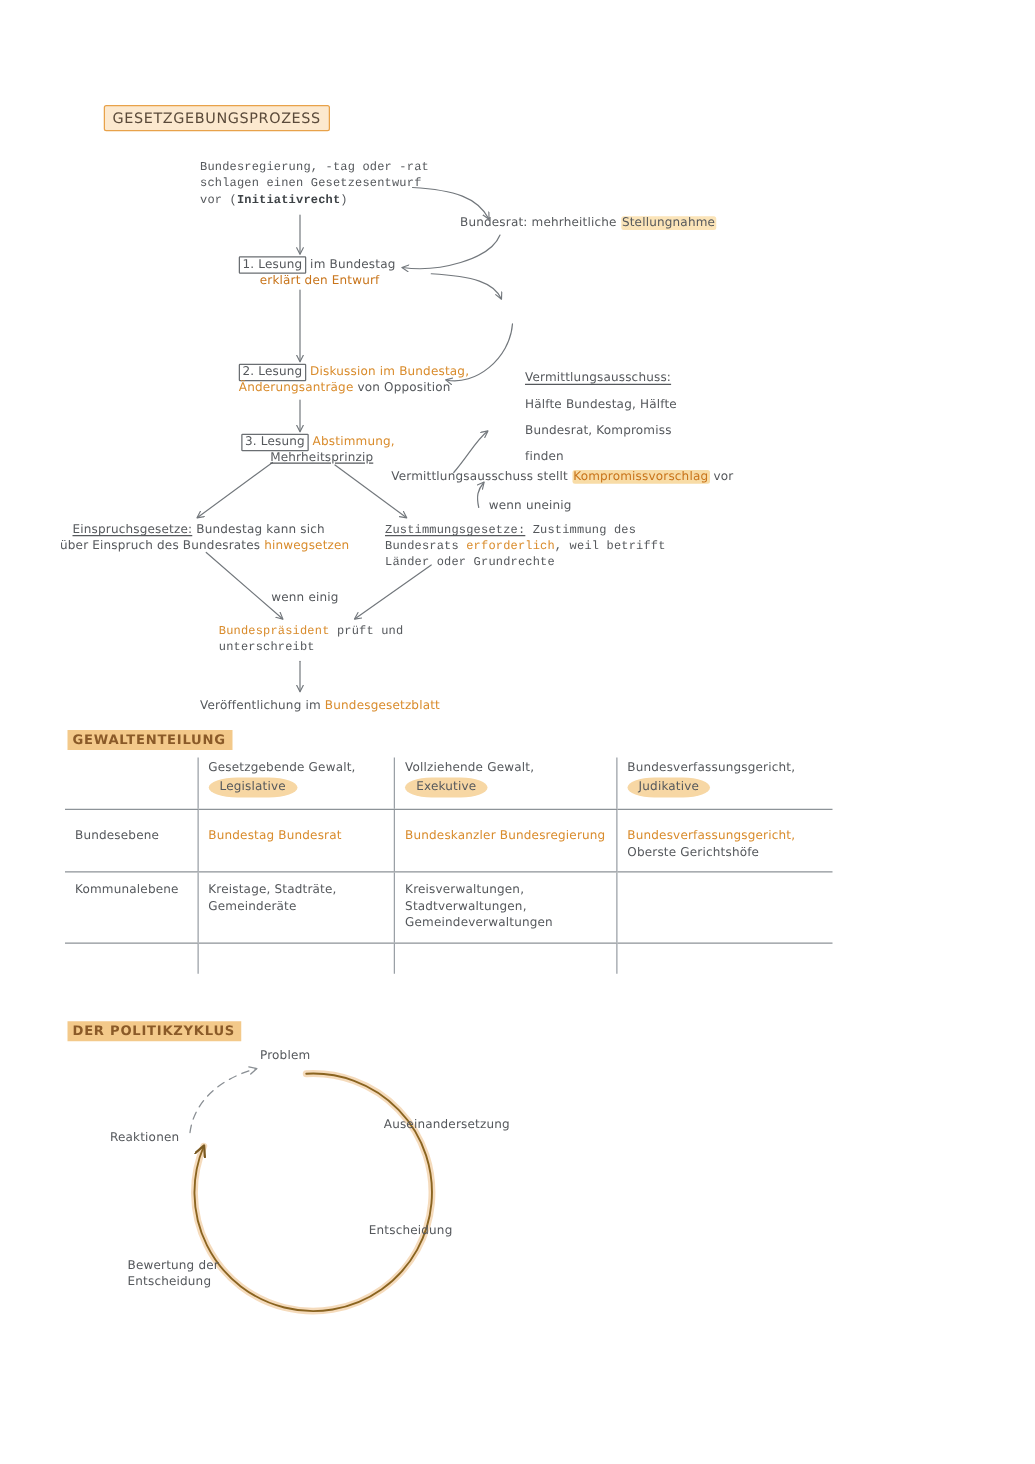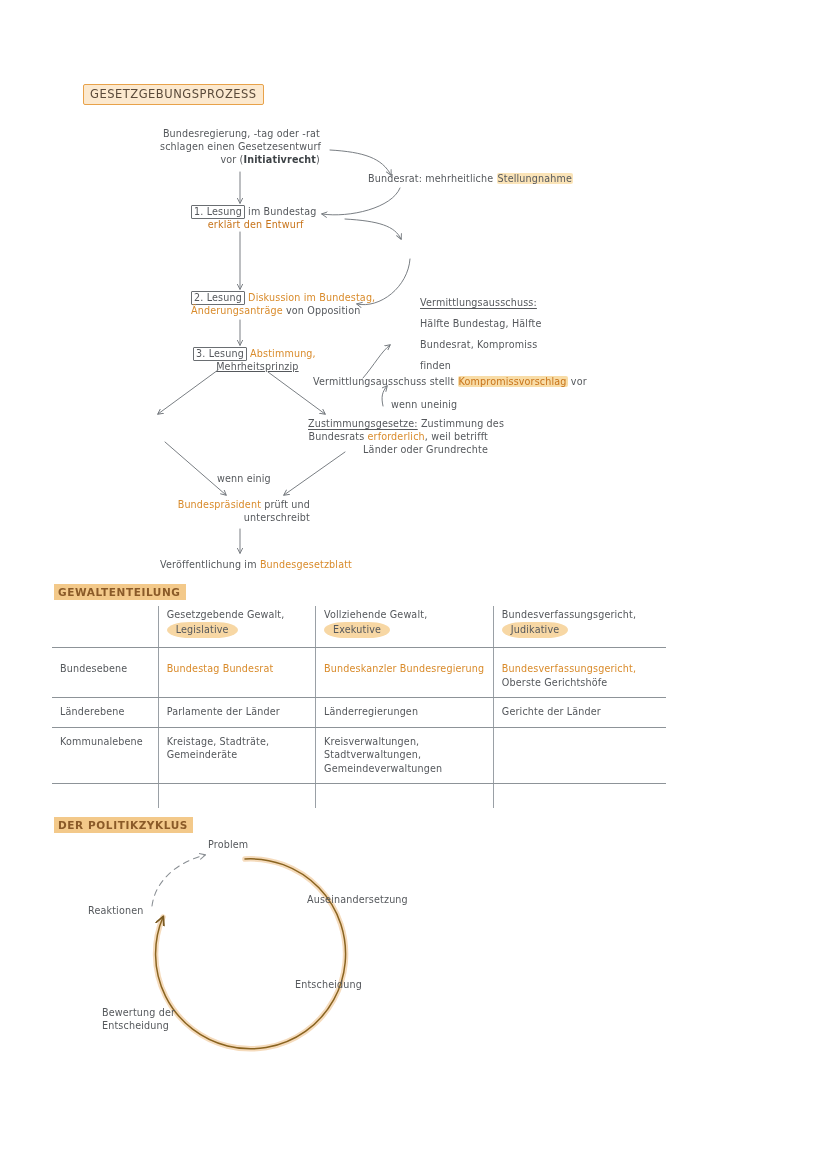--- a/index.html
+++ b/index.html
@@ -47,21 +47,21 @@
 
   
   .node {
     position: absolute;
     font-size: 9.6px;
     line-height: 13.2px;
     color: #55585c;
     white-space: nowrap;
     letter-spacing: 0.15px;
   }
-  .node.ctr { text-align: right; }
+  .node.ctr { text-align: left; font-family: Liberation Mono, monospace; }
   .node.lft { text-align: left; }
 
   .or   { color: #d98b2b; }
   .ordk { color: #c8741a; }
   .dk   { color: #3d4246; font-weight: 600; }
   .ul   { text-decoration: underline; text-underline-offset: 2px; }
   .hl   { background: #fbe4b8; padding: 0 1px; border-radius: 2px; }
   .hl2  { background: #f8dca6; padding: 0 1px; border-radius: 2px; color:#c8741a; }
   .boxed {
     border: 1.1px solid #6a6e72;
@@ -213,20 +213,28 @@
     <div>Bundesrat, Kompromiss</div>
     <div>finden</div>
   </div>
 
   <div class="node lft" style="left:313px; top:375px;">
     <span>Vermittlungsausschuss stellt </span><span class="hl2">Kompromissvorschlag</span><span> vor</span>
   </div>
 
   <div class="node lft" style="left:391px; top:398px;">wenn uneinig</div>
 
+  <div class="node lft" style="left:48px; top:417px;">
+    <div style="padding-left:10px;">
+      <span class="ul">Einspruchsgesetze:</span><span> Bundestag kann sich</span>
+    </div>
+    <div>
+      <span>über Einspruch des Bundesrates </span><span class="or">hinwegsetzen</span>
+    </div>
+  </div>
 
   <div class="node ctr" style="left:308px; top:417px; width:180px;">
     <div>
       <span class="ul">Zustimmungsgesetze:</span><span> Zustimmung des</span>
     </div>
     <div>
       <span>Bundesrats </span><span class="or">erforderlich</span><span>, weil betrifft</span>
     </div>
     <div>Länder oder Grundrechte</div>
   </div>
@@ -271,26 +279,20 @@
       </td>
       <td class="c2 vl hb" style="padding-top:14px;">
         <span class="or">Bundeskanzler    Bundesregierung</span>
       </td>
       <td class="c3 vl hb" style="padding-top:14px;">
         <div class="or">Bundesverfassungsgericht,</div>
         <div>Oberste Gerichtshöfe</div>
       </td>
     </tr>
 
-    <tr>
-      <td class="c0 hb">Länderebene</td>
-      <td class="c1 vl hb">Parlamente der Länder</td>
-      <td class="c2 vl hb">Länderregierungen</td>
-      <td class="c3 vl hb">Gerichte der Länder</td>
-    </tr>
 
     <tr>
       <td class="c0 hb2">Kommunalebene</td>
       <td class="c1 vl hb2">
         <div>Kreistage, Stadträte,</div>
         <div>Gemeinderäte</div>
       </td>
       <td class="c2 vl hb2">
         <div>Kreisverwaltungen,</div>
         <div>Stadtverwaltungen,</div>

